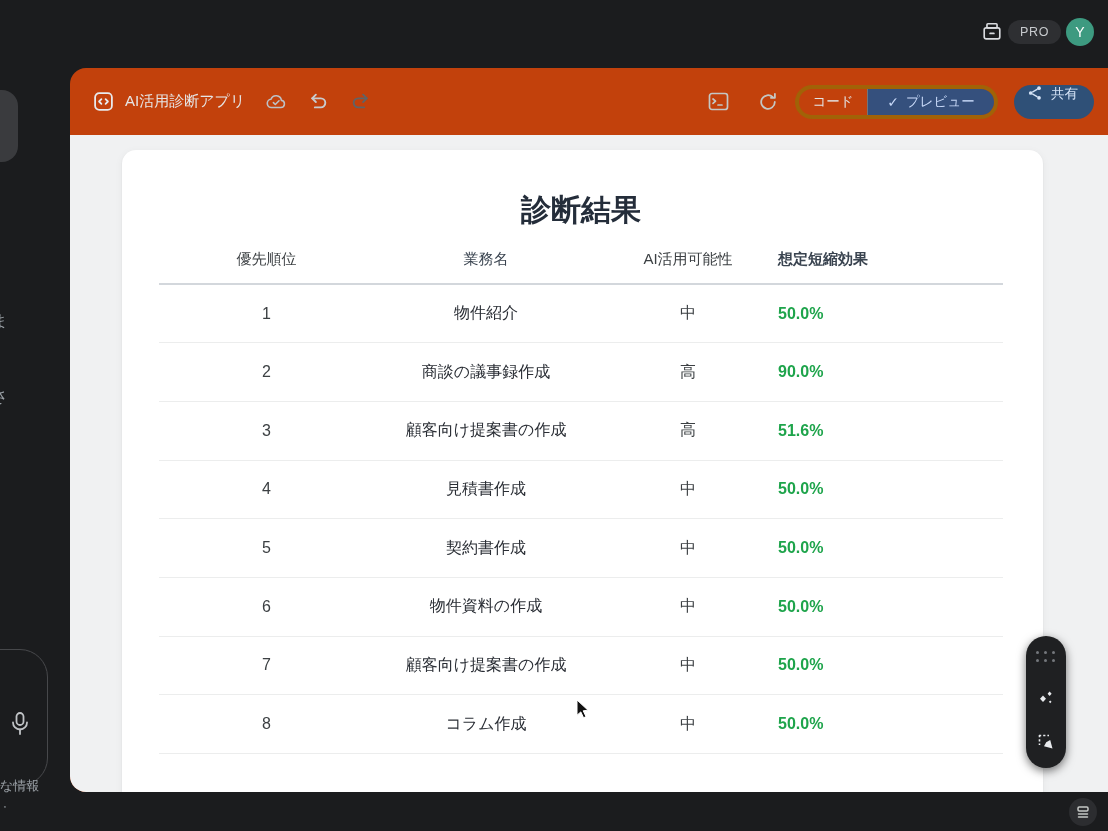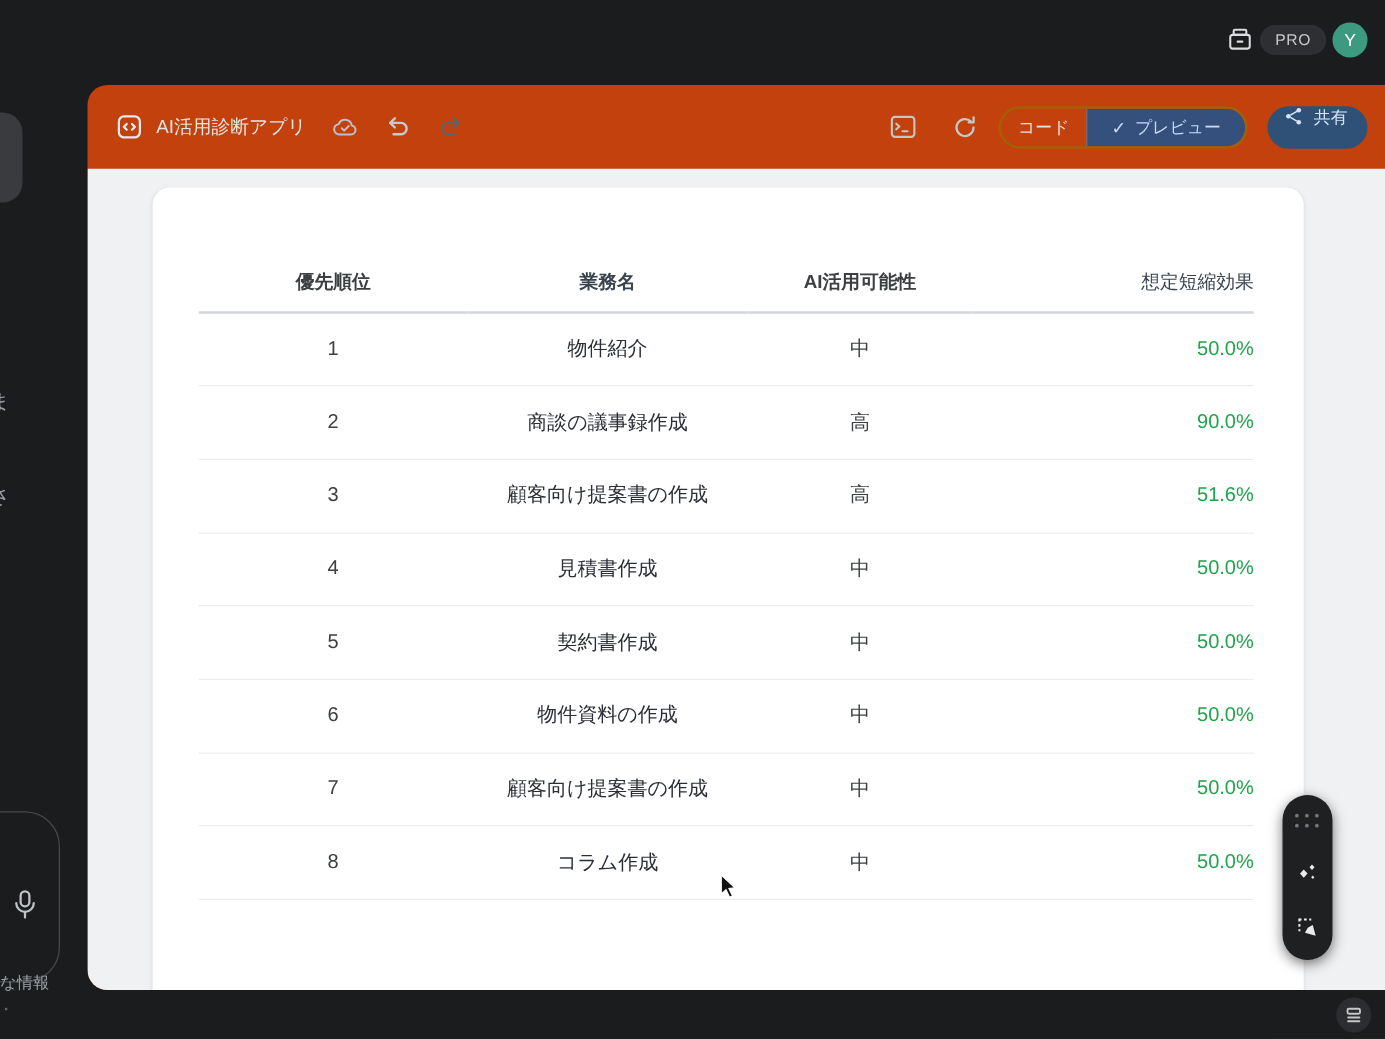--- a/index.html
+++ b/index.html
@@ -28,43 +28,43 @@
 
   
   .panel { position:absolute; left:70px; top:68px; width:1081px; height:724px;
            background:#c2410c; border-radius:16px; overflow:hidden; }
   .panel-header { position:absolute; left:0; top:0; width:100%; height:67px;
                   display:flex; align-items:center; padding:0 22px 0 23px; }
   .app-icon { width:21px; height:21px; margin-right:11px; flex:0 0 auto; }
   .app-title { color:#e6e6e6; font-size:15px; white-space:nowrap; }
   .hdr-ic { margin-left:20px; width:22px; height:22px; flex:0 0 auto; }
   .hdr-right { margin-left:auto; display:flex; align-items:center; }
-  .seg { display:flex; height:34px; border:2px solid #a16207; border-radius:17px; overflow:hidden; margin-left:16px; }
+  .seg { display:flex; height:34px; border:4px solid #a16207; border-radius:17px; overflow:hidden; margin-left:16px; }
   .seg-code { width:69px; display:flex; align-items:center; justify-content:center;
               color:#e3e3e3; font-size:13.5px; background:transparent; border:none; border-right:1px solid #70757a; cursor:pointer; }
   .seg-preview { width:126px; display:flex; align-items:center; justify-content:center; gap:7px;
                  color:#c8d9f8; font-size:13.5px; background:#35507d; border:none; cursor:pointer; }
   .seg-check { font-size:14px; color:#c8d9f8; }
   .share-btn { margin-left:16px; height:34px; padding:0 16px 0 13px; border:none; border-radius:17px;
                background:#2f5077; color:#d6e4f7; font-size:13.5px; display:flex; align-items:flex-start; gap:8px; cursor:pointer; }
   .close-btn { margin-left:15px; background:none; border:none; color:#e3e3e3; font-size:17px; cursor:pointer; width:20px; }
 
   
   .preview { position:absolute; left:0; top:67px; width:100%; height:657px; background:#f0f1f2; }
   .card { position:absolute; left:52px; top:15px; width:921px; height:700px; background:#ffffff;
           border-radius:14px; box-shadow:0 1px 2px rgba(0,0,0,.07), 0 2px 8px rgba(0,0,0,.05);
           padding:43px 40px 0 37px; }
   .report-title { text-align:center; font-size:30px; font-weight:700; color:#242d3a; line-height:34px; }
   table.report { width:100%; border-collapse:collapse; margin-top:23px; table-layout:fixed; }
-  th { font-size:15px; font-weight:700; color:#3a4450; padding-bottom:14px; border-bottom:2px solid #d3d7dc; }
+  th { font-size:15px; font-weight:400; color:#3a4450; padding-bottom:14px; border-bottom:2px solid #d3d7dc; }
   td { height:58.7px; font-size:16px; border-bottom:1px solid #eceded; }
   .col-rank  { width:215px; text-align:center; color:#3c4043; }
   .col-task  { width:224px; text-align:center;   color:#2a2e35; }
   .col-level { width:180px; text-align:center; color:#3c4043; }
-  .col-effect{ width:225px; text-align:right;  color:#1ea44b; font-weight:400; }
+  .col-effect{ width:225px; text-align:left;  color:#1ea44b; font-weight:700; }
   th.col-effect { color:#3a4450; }
   th.col-task   { color:#3a4450; }
 
   
   .scroll-thumb { position:absolute; right:5px; top:72px; width:8px; height:315px; background:#85878a; border-radius:4px; }
 
   
   .tool-pill { position:absolute; left:1026px; top:636px; width:40px; height:132px; background:#1f2022;
                border-radius:20px; box-shadow:0 3px 10px rgba(0,0,0,.55);
                display:flex; flex-direction:column; align-items:center; justify-content:space-between; padding:15px 0; }
@@ -178,20 +178,21 @@
           </span>
           <span>共有</span>
         </button>
 
         <button class="close-btn">✕</button>
       </div>
     </div>
 
     <div class="preview">
       <div class="card">
+        <div class="report-title">診断結果</div>
         <table class="report">
           <thead>
             <tr>
               <th class="col-rank">優先順位</th>
               <th class="col-task">業務名</th>
               <th class="col-level">AI活用可能性</th>
               <th class="col-effect">想定短縮効果</th>
             </tr>
           </thead>
           <tbody>

